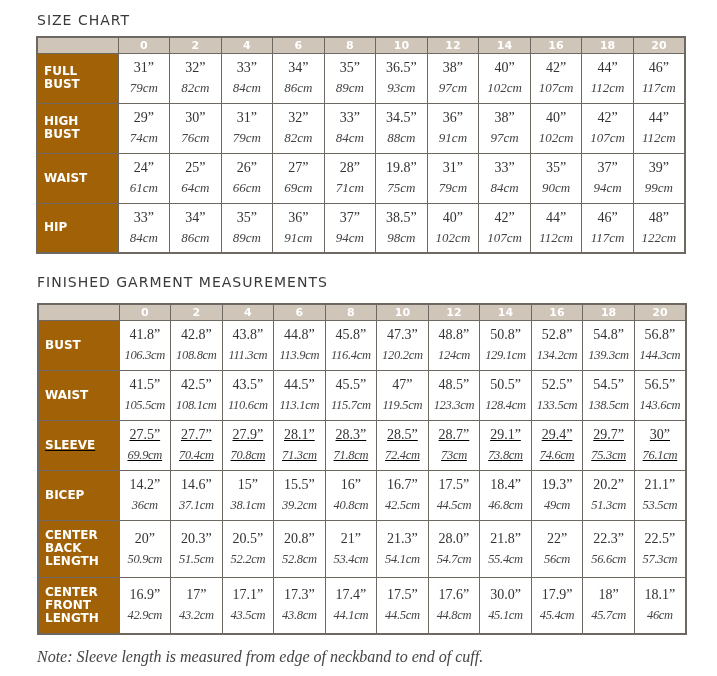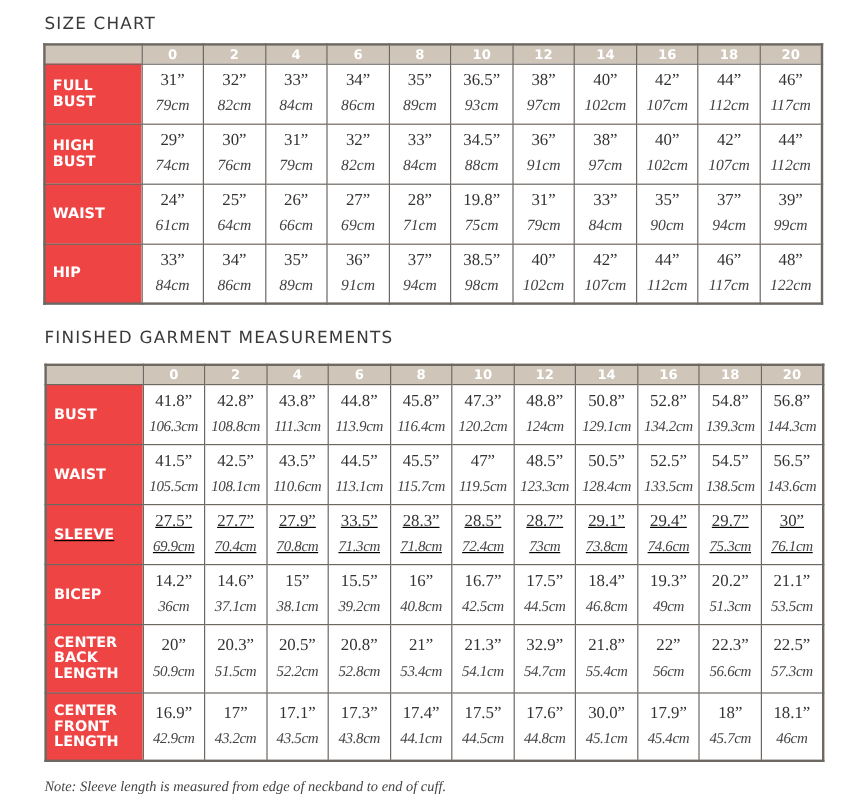--- a/index.html
+++ b/index.html
@@ -2,26 +2,26 @@
 <html><head>
 <meta charset="utf-8">
 <style>
   html, body { margin:0; padding:0; background:#ffffff; }
   body { width:717px; height:676px; position:relative; overflow:hidden; font-family:"Liberation Sans", sans-serif; }
   .section-title { position:absolute; left:37px; font-family:"DejaVu Sans", sans-serif; font-size:14px; letter-spacing:1px; color:#3a3a3a; font-weight:normal; margin:0; }
   table { position:absolute; border-collapse:collapse; table-layout:fixed; border:2px solid #6e6863; }
   td, th { border:1.5px solid #6e6863; padding:0; text-align:center; }
   th.size { background:#cfc5b8; color:#ffffff; font-family:"DejaVu Sans", sans-serif; font-weight:bold; font-size:11px; }
   th.corner { background:#cfc5b8; }
-  td.label { background:#ef4444; color:#ffffff; font-family:"DejaVu Sans", sans-serif; font-weight:bold; font-size:12px; text-align:left; padding-left:6px; line-height:13px; }
+  td.label { background:#a16207; color:#ffffff; font-family:"DejaVu Sans", sans-serif; font-weight:bold; font-size:12px; text-align:left; padding-left:6px; line-height:13px; }
   td.val { background:#ffffff; color:#333; font-family:"Liberation Serif", serif; }
   .in { display:block; font-size:14px; line-height:20px; }
   .cm { display:block; font-size:13px; font-style:italic; line-height:20px; color:#444; }
   .t2 .cm { font-size:12.5px; letter-spacing:-0.3px; }
-  .note { position:absolute; left:37px; top:648px; font-family:"Liberation Serif", serif; font-style:italic; font-size:12px; color:#444; }
+  .note { position:absolute; left:37px; top:648px; font-family:"Liberation Serif", serif; font-style:italic; font-size:16px; color:#444; }
 </style>
 </head>
 <body>
 
 <h2 class="section-title" style="top:12px;">SIZE CHART</h2>
 <table id="t1" style="left:36px; top:36px; width:650px;">
   <colgroup>
       <col style="width:81px">
     </colgroup>
   <thead>
@@ -356,21 +356,21 @@
         </td>
         <td class="val">
           <span class="in">27.7”</span>
           <span class="cm">70.4cm</span>
         </td>
         <td class="val">
           <span class="in">27.9”</span>
           <span class="cm">70.8cm</span>
         </td>
         <td class="val">
-          <span class="in">33.5”</span>
+          <span class="in">28.1”</span>
           <span class="cm">71.3cm</span>
         </td>
         <td class="val">
           <span class="in">28.3”</span>
           <span class="cm">71.8cm</span>
         </td>
         <td class="val">
           <span class="in">28.5”</span>
           <span class="cm">72.4cm</span>
         </td>
@@ -462,21 +462,21 @@
         </td>
         <td class="val">
           <span class="in">21”</span>
           <span class="cm">53.4cm</span>
         </td>
         <td class="val">
           <span class="in">21.3”</span>
           <span class="cm">54.1cm</span>
         </td>
         <td class="val">
-          <span class="in">32.9”</span>
+          <span class="in">28.0”</span>
           <span class="cm">54.7cm</span>
         </td>
         <td class="val">
           <span class="in">21.8”</span>
           <span class="cm">55.4cm</span>
         </td>
         <td class="val">
           <span class="in">22”</span>
           <span class="cm">56cm</span>
         </td>

